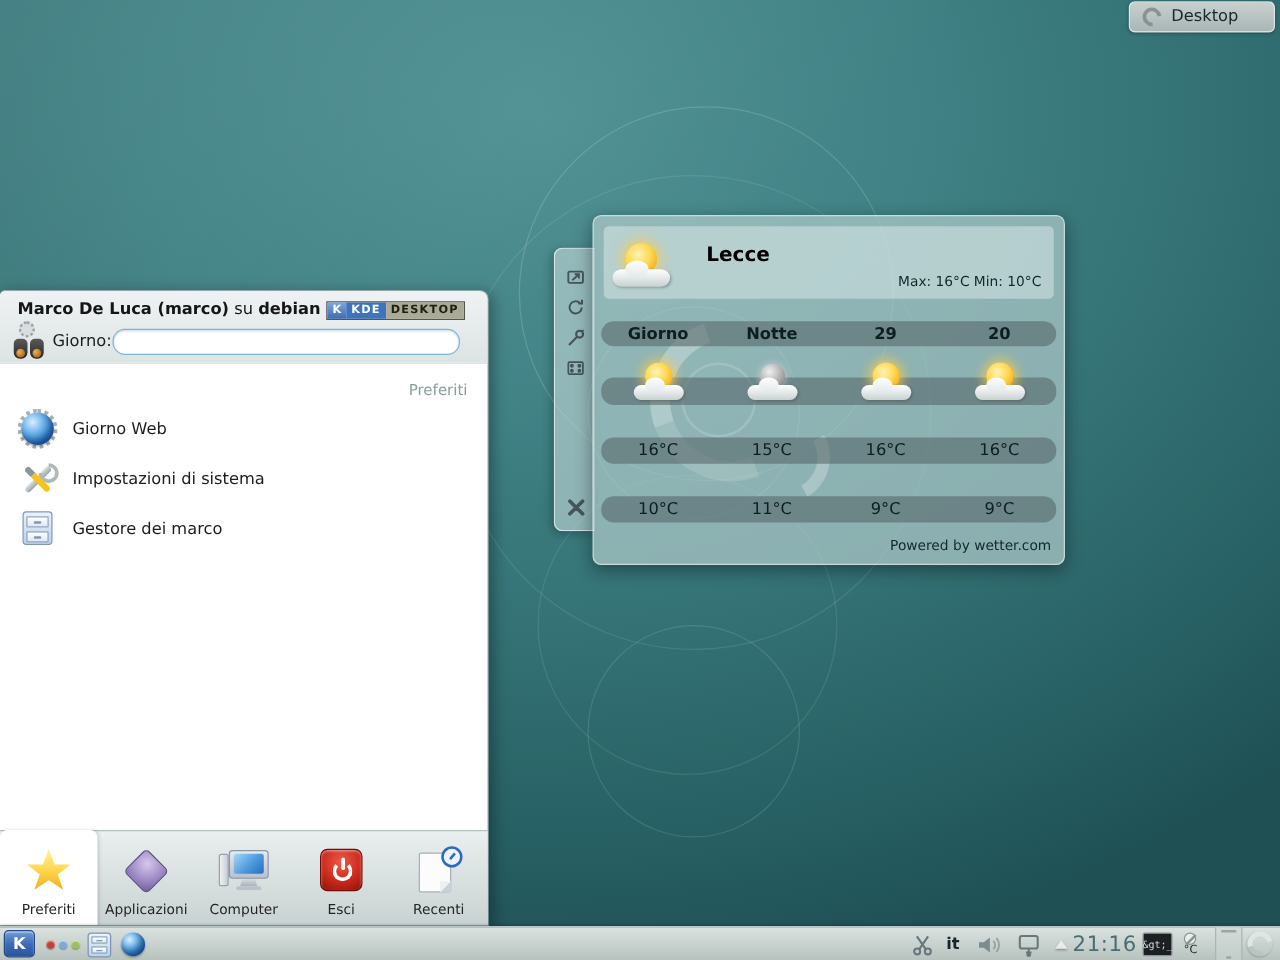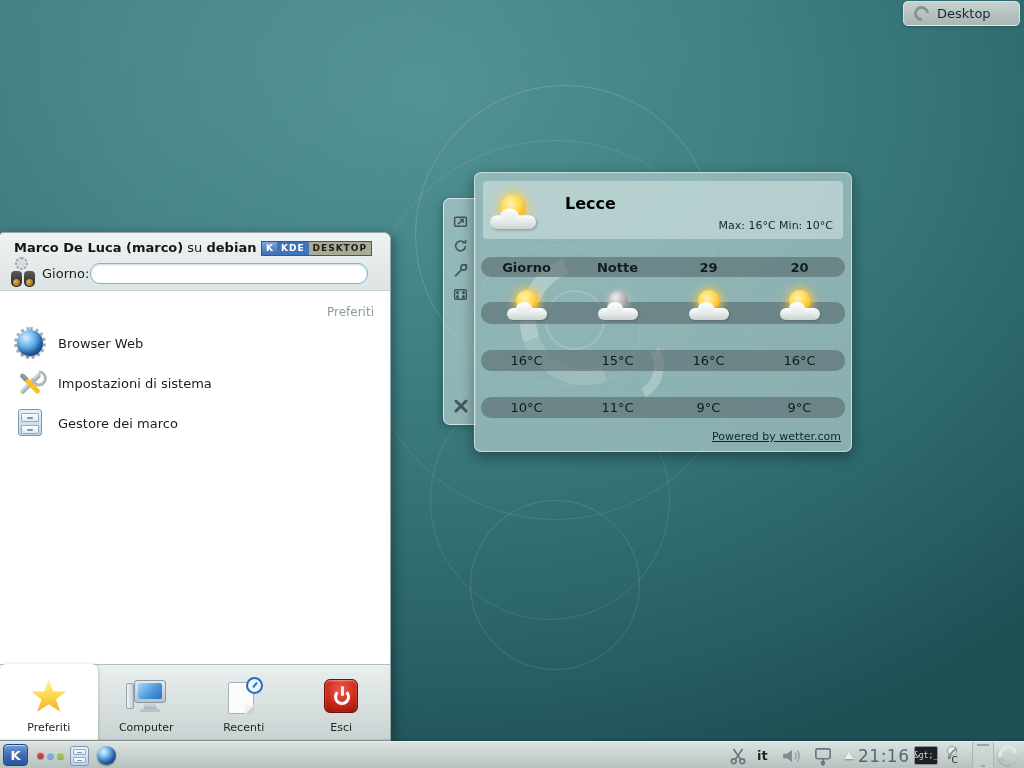--- a/index.html
+++ b/index.html
@@ -71,21 +71,21 @@
     display:flex; align-items:center;
   }
   .w-row .cell { flex:1; text-align:center; font-size:13px; color:#0c1e20; }
   .w-row .cell.hdr { font-weight:bold; }
   .w-cols { top:84px; height:20px; }
   .w-icons { top:129px; height:22px; }
   .w-temps1 { top:177px; }
   .w-temps2 { top:224px; }
   .w-credit {
     position:absolute; right:10px; bottom:8px; font-size:11px; color:#10282a;
-    text-decoration:underline; cursor:pointer;
+    cursor:pointer;
   }
 
   
   .wicon { position:relative; width:44px; height:32px; margin:-14px auto 0 auto; }
   .wicon .sun {
     position:absolute; left:11px; top:0; width:22px; height:22px; border-radius:50%;
     background:radial-gradient(circle at 40% 35%, #fff4b8 0%, #ffd84e 45%, #f6a31a 85%);
     box-shadow:0 0 9px 2px rgba(255,205,70,0.85);
   }
   .wicon .moon {
@@ -410,21 +410,21 @@
   </div>
 
   <div class="k-section">Preferiti</div>
 
   <div class="k-items">
     <div class="k-item">
       <div class="icon32">
         <div class="gear-ring"></div>
           <div class="sphere sphere-big"></div>
       </div>
-      <div class="lbl">Browser Web</div>
+      <div class="lbl">Giorno Web</div>
     </div>
     <div class="k-item">
       <div class="icon32">
         <div class="tool-wrench"></div>
           <div class="tool-screw"></div>
       </div>
       <div class="lbl">Impostazioni di sistema</div>
     </div>
     <div class="k-item">
       <div class="icon32">
@@ -439,43 +439,49 @@
 
   <div class="k-footer">
     <div class="k-tab active">
       <div class="icon38">
           <div class="star"></div>
         </div>
       <div class="tlbl">Preferiti</div>
     </div>
     <div class="k-tab">
       <div class="icon38">
+          <div class="diamond"></div>
+        </div>
+      <div class="tlbl">Applicazioni</div>
+    </div>
+    <div class="k-tab">
+      <div class="icon38">
         <div class="tower"></div>
           <div class="monitor" style="left:8px;"></div>
         <div class="monitor-stand" style="left:17px;"></div>
           <div class="monitor-base" style="left:14px;"></div>
       </div>
       <div class="tlbl">Computer</div>
-    </div>
-    <div class="k-tab">
-      <div class="icon38">
-        <div class="page"></div>
-          <div class="rclock"></div>
-      </div>
-      <div class="tlbl">Recenti</div>
     </div>
     <div class="k-tab">
       <div class="icon38">
         <div class="powerbox">
             <div class="ring"></div>
             <div class="bar"></div>
           </div>
       </div>
       <div class="tlbl">Esci</div>
     </div>
+    <div class="k-tab">
+      <div class="icon38">
+        <div class="page"></div>
+          <div class="rclock"></div>
+      </div>
+      <div class="tlbl">Recenti</div>
+    </div>
   </div>
 </div>
 
 <div class="panel">
   <div class="p-item kbutton">K</div>
 
   <div class="p-item dots">
     <div class="dot red"></div>
     <div class="dot blue"></div>
     <div class="dot green"></div>

